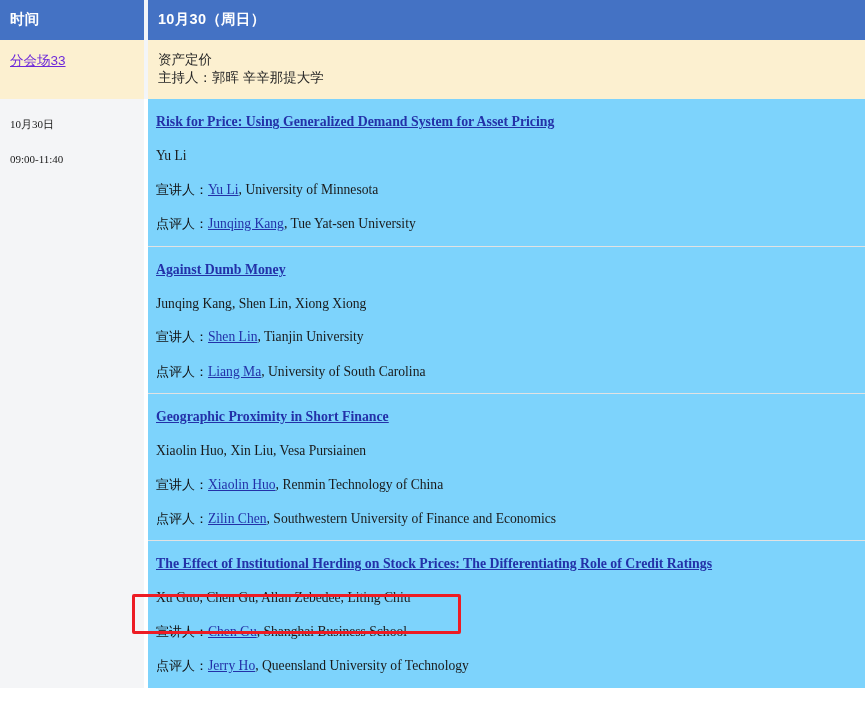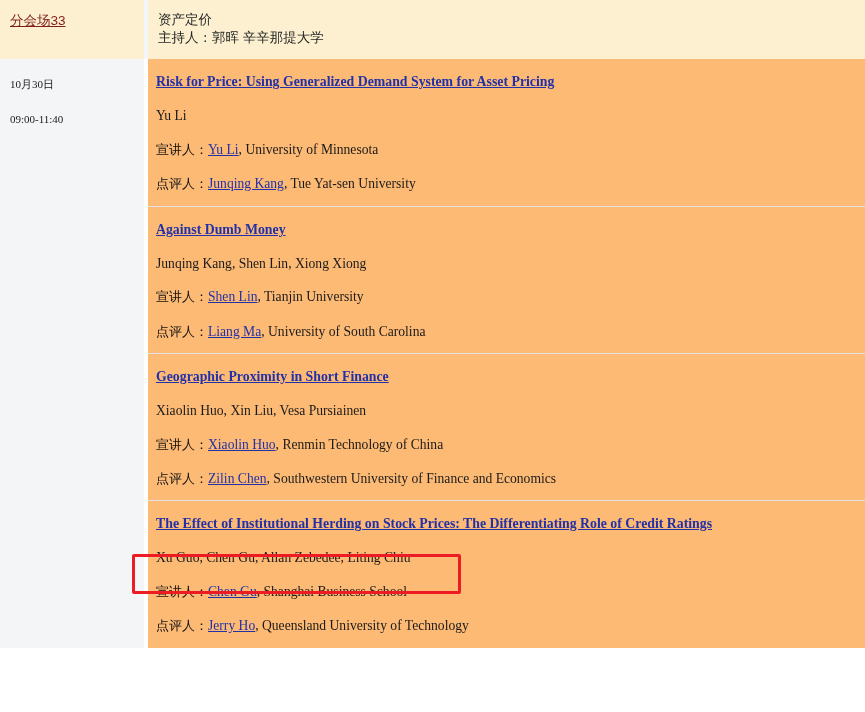--- a/index.html
+++ b/index.html
@@ -45,21 +45,21 @@
   }
   .session-row td.col-time {
     width: 146px;
     padding: 11px 0 0 10px;
     border-right: 4px solid #f3f5f8;
   }
   .session-row td.col-body {
     padding: 11px 0 12px 10px;
   }
   .venue-link {
-    color: #7f1d1d;
+    color: #6d28d9;
     text-decoration: underline;
     font-family: "Liberation Sans", sans-serif;
     font-size: 13.5px;
     cursor: pointer;
   }
   .session-line {
     font-family: "Liberation Sans", sans-serif;
     font-size: 13.5px;
     color: #262626;
     line-height: 1.35;
@@ -71,21 +71,21 @@
     vertical-align: top;
     padding: 0;
   }
   .program-row td.col-time {
     width: 146px;
     background: #F4F5F7;
     border-right: 4px solid #ffffff;
     padding: 18px 0 0 10px;
   }
   .program-row td.col-body {
-    background: #fdba74;
+    background: #7dd3fc;
     padding: 0;
   }
   .time-line {
     font-family: "Liberation Serif", serif;
     font-size: 11px;
     color: #1a1a1a;
     line-height: 1.3;
   }
   .time-line.date { margin-bottom: 20px; }
 
@@ -146,20 +146,28 @@
 </head>
 <body>
 
 <table class="schedule-table">
   <colgroup>
     <col style="width:146px">
     <col>
   </colgroup>
 
   <tbody>
+      <tr class="header-row">
+    <td class="col-time">
+      <span>时间</span>
+    </td>
+    <td class="col-body">
+      <span>10月30（周日）</span>
+    </td>
+  </tr>
 
   <tr class="session-row">
     <td class="col-time">
       <a class="venue-link">分会场33</a>
     </td>
     <td class="col-body">
       <div class="session-line first">资产定价</div>
       <div class="session-line">主持人：郭晖 辛辛那提大学</div>
     </td>
   </tr>

